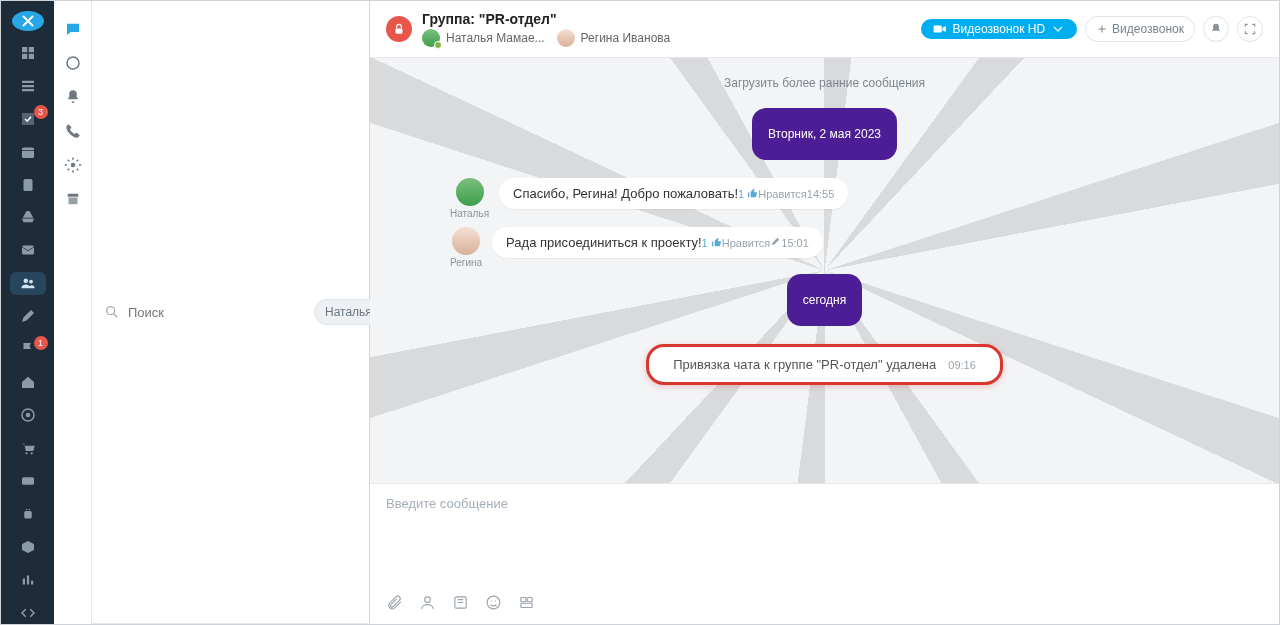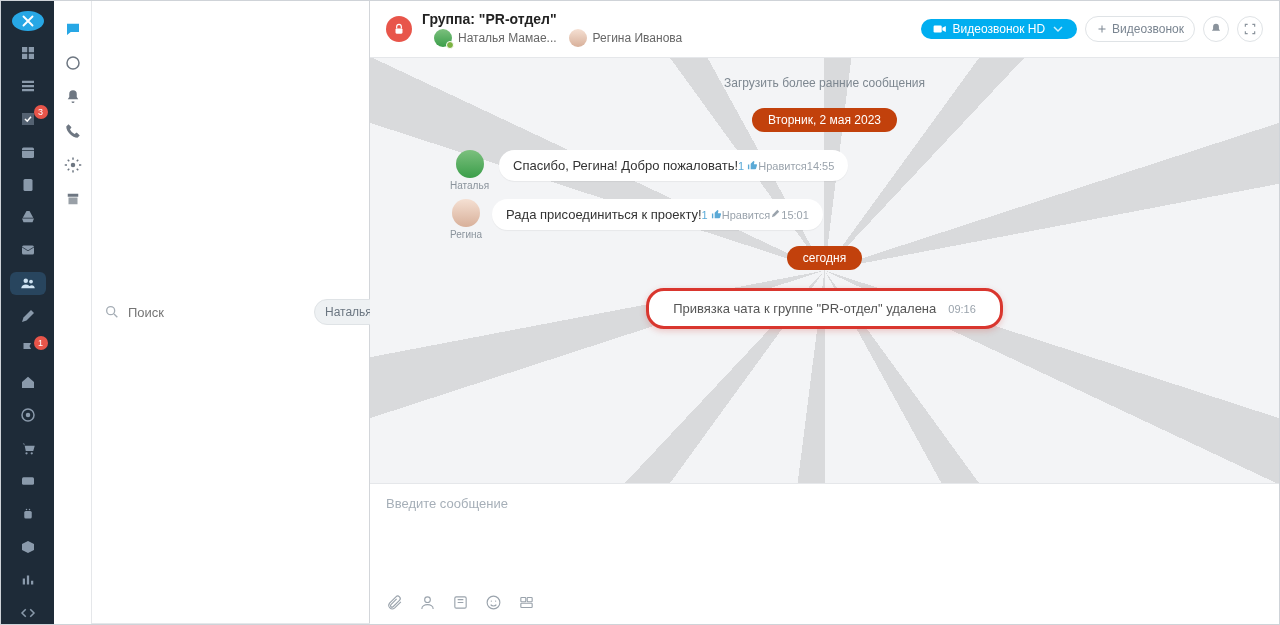--- a/index.html
+++ b/index.html
@@ -58,36 +58,36 @@
   .dot-online{width:10px;height:10px;border-radius:50%;background:#8bc34a;}
   .scroll-indicator{position:absolute;right:0;top:0;width:6px;height:400px;background:linear-gradient(#d0d3d6,#d0d3d6);border-radius:3px;opacity:.35;}
 
   
   .main{flex:1;display:flex;flex-direction:column;min-width:0;background:#fff;}
   .chat-head{display:flex;align-items:center;padding:10px 16px;border-bottom:1px solid var(--grey-border);gap:10px;}
   .lock{width:26px;height:26px;border-radius:50%;background:var(--red-lock);color:#fff;display:flex;align-items:center;justify-content:center;flex:0 0 26px;}
   .lock svg{width:14px;height:14px;}
   .head-info{flex:1;min-width:0;}
   .head-title{font-weight:600;font-size:14px;color:#222;}
-  .head-people{display:flex;align-items:center;gap:6px;margin-top:2px;font-size:12px;color:#666;margin-left:12px;}
+  .head-people{display:flex;align-items:center;gap:6px;margin-top:2px;font-size:12px;color:#666;}
   .head-people .pav{width:18px;height:18px;border-radius:50%;background:#c7a897;position:relative;}
   .pav .pres{position:absolute;bottom:-2px;right:-2px;width:8px;height:8px;border-radius:50%;background:#7cb342;border:1px solid #fff;}
   .head-actions{display:flex;align-items:center;gap:8px;}
   .vid-btn{background:var(--blue-btn);color:#fff;border-radius:14px;height:20px;display:flex;align-items:center;gap:6px;padding:0 12px;font-size:12px;}
   .vid-btn svg{width:14px;height:10px;}
   .dd{opacity:.8;}
   .chip{height:26px;border:1px solid #dfe3e6;border-radius:14px;display:flex;align-items:center;gap:4px;padding:0 10px;font-size:12px;color:#7a8591;}
   .icbtn{width:26px;height:26px;border:1px solid #dfe3e6;border-radius:50%;display:flex;align-items:center;justify-content:center;color:#8a939c;}
   .icbtn svg{width:14px;height:14px;}
 
   .chat-body{flex:1;overflow:hidden;position:relative;background:#f3f4f6;}
   .chat-bg{position:absolute;inset:0;opacity:.10;background:repeating-conic-gradient(#000 0 2%, transparent 2% 10%);filter:blur(.3px);}
   .chat-scroll{position:relative;padding:18px 40px 20px 40px;}
   .load-more{text-align:center;font-size:12px;color:#7d8790;margin-bottom:18px;}
-  .date-pill{display:inline-block;background:#c2410c;color:#fff;font-size:12px;border-radius:14px;padding:5px 16px;}
+  .date-pill{display:inline-block;background:#4c1d95;color:#fff;font-size:12px;border-radius:14px;padding:19px 16px;}
   .date-wrap{text-align:center;margin:6px 0 18px;}
   .sys-line{text-align:center;font-size:12px;color:#6e7884;margin:10px 0 16px;}
   .sys-line .tm{color:#9aa3ac;margin-left:8px;font-size:11px;}
 
   .msg-row{display:flex;align-items:flex-start;gap:10px;margin:8px 0 6px 40px;}
   .msg-av{width:28px;height:28px;border-radius:50%;background:#c7a897;flex:0 0 28px;}
   .msg-avwrap{display:flex;flex-direction:column;align-items:center;}
   .msg-avname{font-size:10px;color:#8a939c;margin-top:2px;}
   .bubble{background:#fff;border-radius:16px;padding:8px 14px;font-size:13px;color:#333;display:flex;align-items:center;gap:0;box-shadow:0 1px 1px rgba(0,0,0,.05);}
   .bubble .likes{font-size:11px;color:#5aa9d6;display:flex;align-items:center;gap:3px;}

